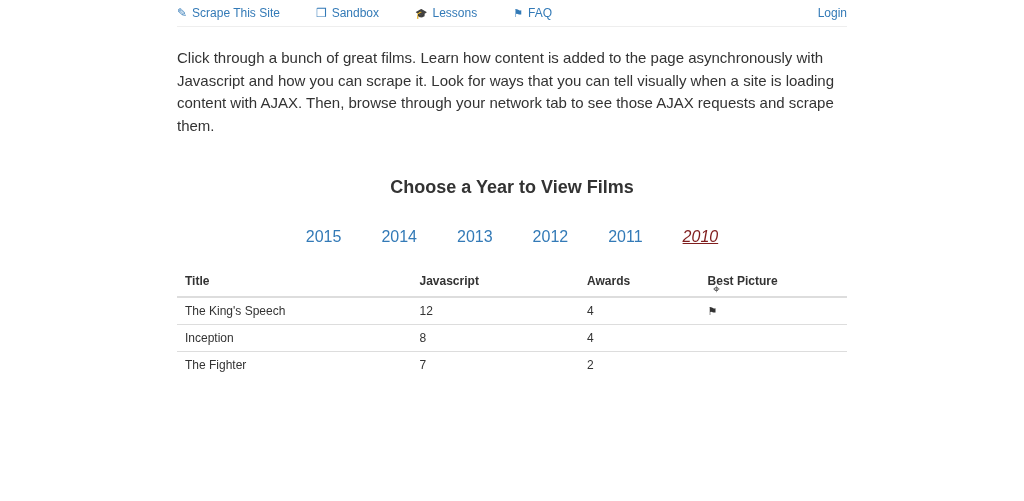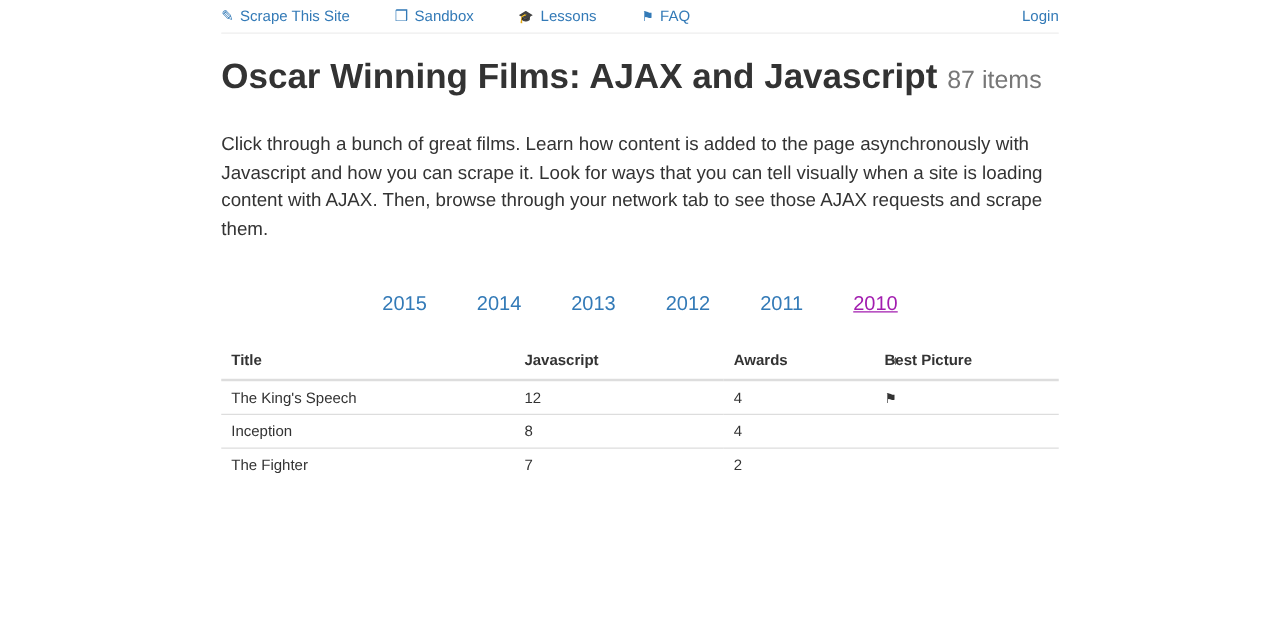--- a/index.html
+++ b/index.html
@@ -13,21 +13,21 @@
 .page-header h1 { font-size: 28px; font-weight: 700; color: #333; display: inline; }
 .page-header .sub { font-size: 20px; color: #777; font-weight: 400; margin-left: 4px; }
 .lead { margin-top: 20px; font-size: 15px; line-height: 1.5; color: #333; }
 .meta-row { display: flex; justify-content: space-between; font-size: 11px; color: #555; margin-top: 18px; border-top: 1px solid #eee; padding-top: 8px; }
 .meta-row a { color: #337ab7; text-decoration: none; }
 .meta-row .ic { margin-right: 3px; }
 .choose { text-align: center; margin-top: 40px; }
 .choose h2 { font-size: 18px; font-weight: 700; color: #333; }
 .years { margin-top: 30px; display: flex; justify-content: center; gap: 40px; }
 .year { color: #337ab7; font-size: 16px; cursor: pointer; }
-.year.active { text-decoration: underline; color: #a21caf; }
+.year.active { text-decoration: underline; color: #7f1d1d; font-style: italic; }
 table { width: 100%; border-collapse: collapse; margin-top: 22px; }
 th, td { text-align: left; padding: 6px 8px; font-size: 12px; border-top: 1px solid #ddd; }
 th { font-weight: 700; border-top: none; border-bottom: 2px solid #ddd; padding-bottom: 8px; }
 .col-title { width: 35%; margin-left: 28px; }
 .col-nom { width: 25%; }
 .col-aw { width: 18%; }
 .col-bp { width: 22%; }
 .cursor { position: absolute; left: 713px; top: 282px; font-size: 12px; pointer-events: none; }
 .flag-ic::before { content: "⚑"; font-size: 11px; }
 .grad-ic::before { content: "🎓"; font-size: 10px; }
@@ -50,29 +50,26 @@
         <span>Lessons</span>
       </a>
     <a class="nav-item">
         <span class="ic flag-ic"></span>
         <span>FAQ</span>
       </a>
     <span class="nav-spacer"></span>
     <a class="nav-item" style="margin-right:0">Login</a>
   </div>
 
-  <div class="page-header">
-    <h1>Oscar Winning Films: AJAX and Javascript</h1>
-    <span class="sub">87 items</span>
-  </div>
 
   <p class="lead">Click through a bunch of great films. Learn how content is added to the page asynchronously with Javascript and how you can scrape it. Look for ways that you can tell visually when a site is loading content with AJAX. Then, browse through your network tab to see those AJAX requests and scrape them.</p>
 
 
   <div class="choose">
+    <h2>Choose a Year to View Films</h2>
     <div class="years" id="years">
         <a class="year">2015</a>
         <a class="year">2014</a>
         <a class="year">2013</a>
         <a class="year">2012</a>
         <a class="year">2011</a>
         <a class="year active">2010</a>
       </div>
   </div>
 

